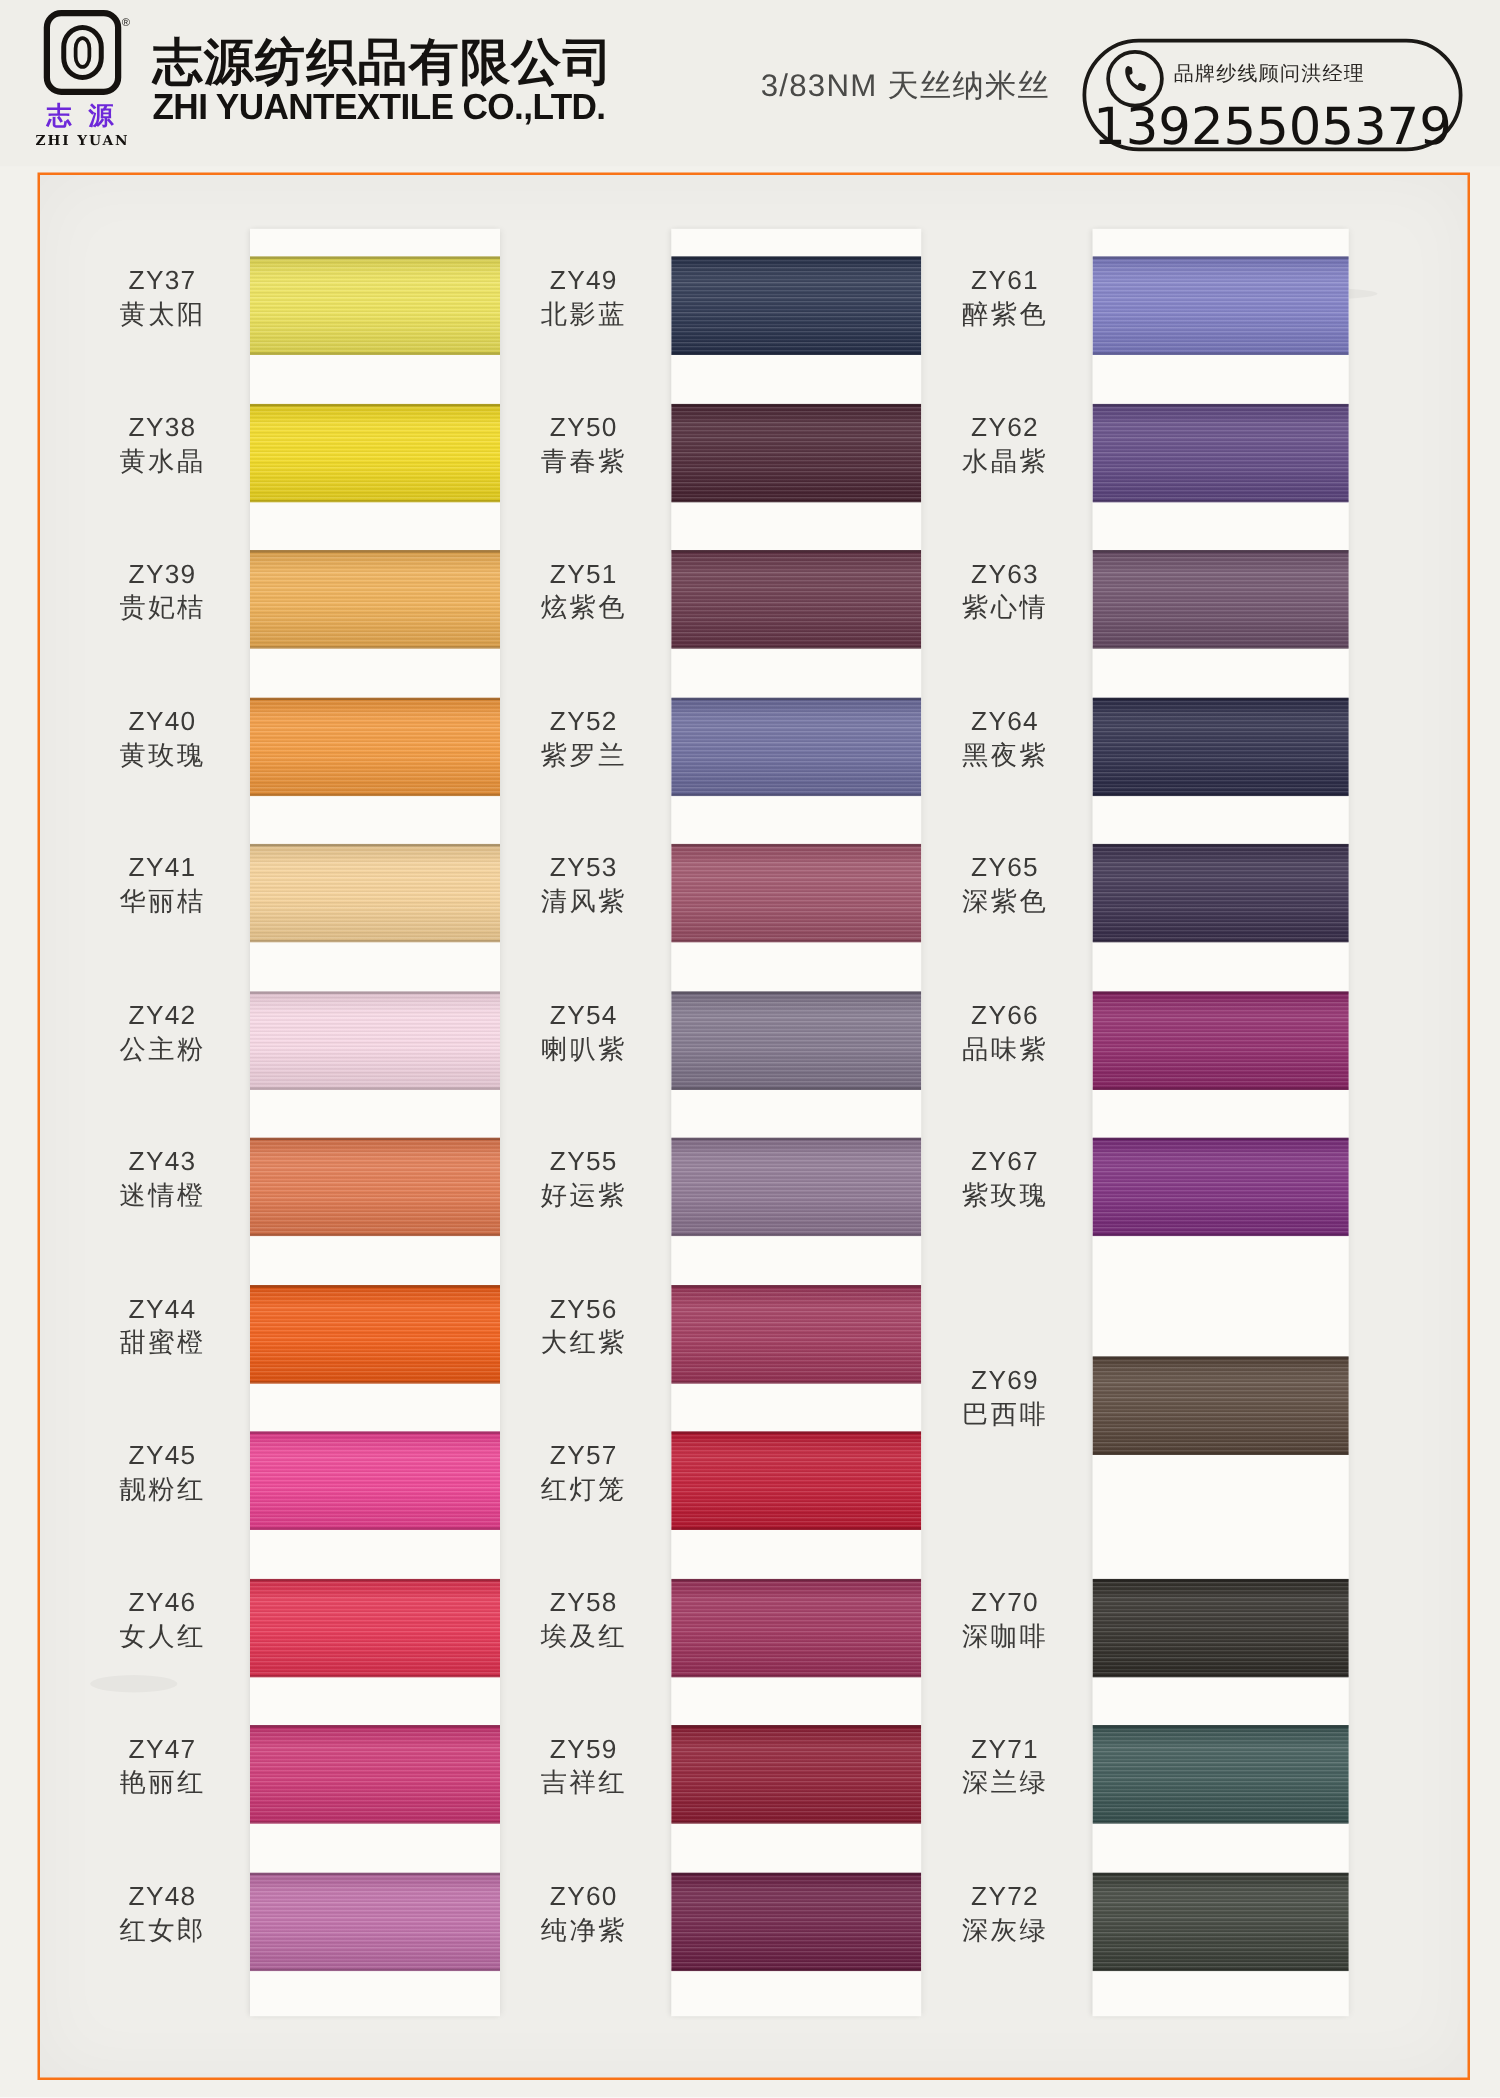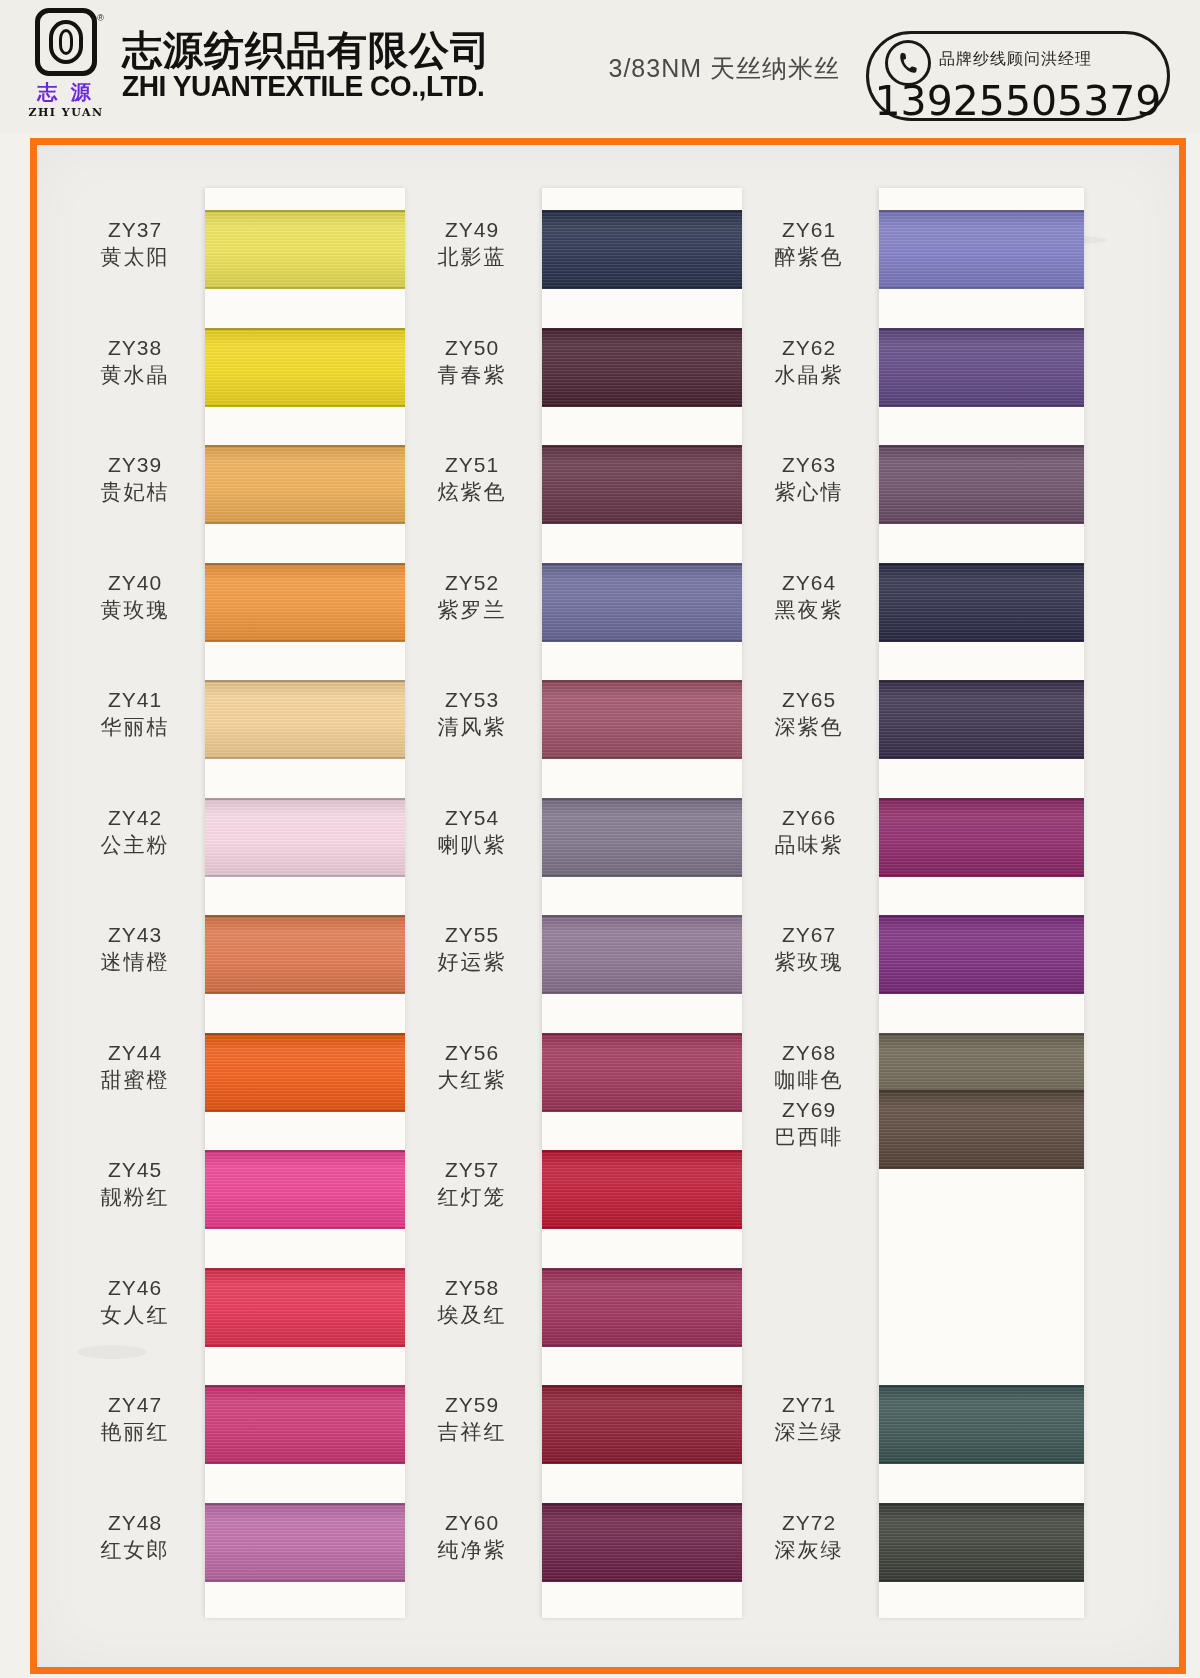--- a/index.html
+++ b/index.html
@@ -161,21 +161,21 @@
     font-family: "DejaVu Sans", sans-serif;
     white-space: nowrap;
   }
 
   
   #sheet {
     position: absolute;
     left: 30px; top: 138px;
     width: 1142px; height: 1522px;
     background: #efeeea;
-    border: 7px solid #f97316;
+    border: 2px solid #f97316;
     box-shadow: inset 0 0 60px rgba(0,0,0,0.035);
   }
 
   .column {
     position: absolute;
     top: 0;
     width: 340px;
     height: 100%;
   }
   #col-1 { left: 28px; }
@@ -716,46 +716,46 @@
             <div class="row-name">紫玫瑰</div>
           </div>
           <div class="swatch">
             <div class="fill" style="background: rgb(123, 43, 124);"></div>
             <div class="threads"></div>
             <div class="sheen"></div>
             <div class="edge-top"></div>
             <div class="edge-bot"></div>
           </div>
         </div>
-        <div class="row" style="top: 880.5px;">
-          <div class="row-label">
-            <div class="row-code">ZY68</div>
-            <div class="row-name">咖啡色</div>
-          </div>
-          <div class="swatch">
-            <div class="fill" style="background: rgb(107, 99, 82);"></div>
-            <div class="threads"></div>
-            <div class="sheen"></div>
-            <div class="edge-top"></div>
-            <div class="edge-bot"></div>
-          </div>
-        </div>
         <div class="row" style="top: 938px;">
           <div class="row-label">
             <div class="row-code">ZY69</div>
             <div class="row-name">巴西啡</div>
           </div>
           <div class="swatch">
             <div class="fill" style="background: rgb(88, 70, 58);"></div>
             <div class="threads"></div>
             <div class="sheen"></div>
             <div class="edge-top"></div>
             <div class="edge-bot"></div>
           </div>
         </div>
+        <div class="row" style="top: 1115.5px;">
+          <div class="row-label">
+            <div class="row-code">ZY70</div>
+            <div class="row-name">深咖啡</div>
+          </div>
+          <div class="swatch">
+            <div class="fill" style="background: rgb(47, 44, 39);"></div>
+            <div class="threads"></div>
+            <div class="sheen"></div>
+            <div class="edge-top"></div>
+            <div class="edge-bot"></div>
+          </div>
+        </div>
         <div class="row" style="top: 1233px;">
           <div class="row-label">
             <div class="row-code">ZY71</div>
             <div class="row-name">深兰绿</div>
           </div>
           <div class="swatch">
             <div class="fill" style="background: rgb(58, 85, 83);"></div>
             <div class="threads"></div>
             <div class="sheen"></div>
             <div class="edge-top"></div>

